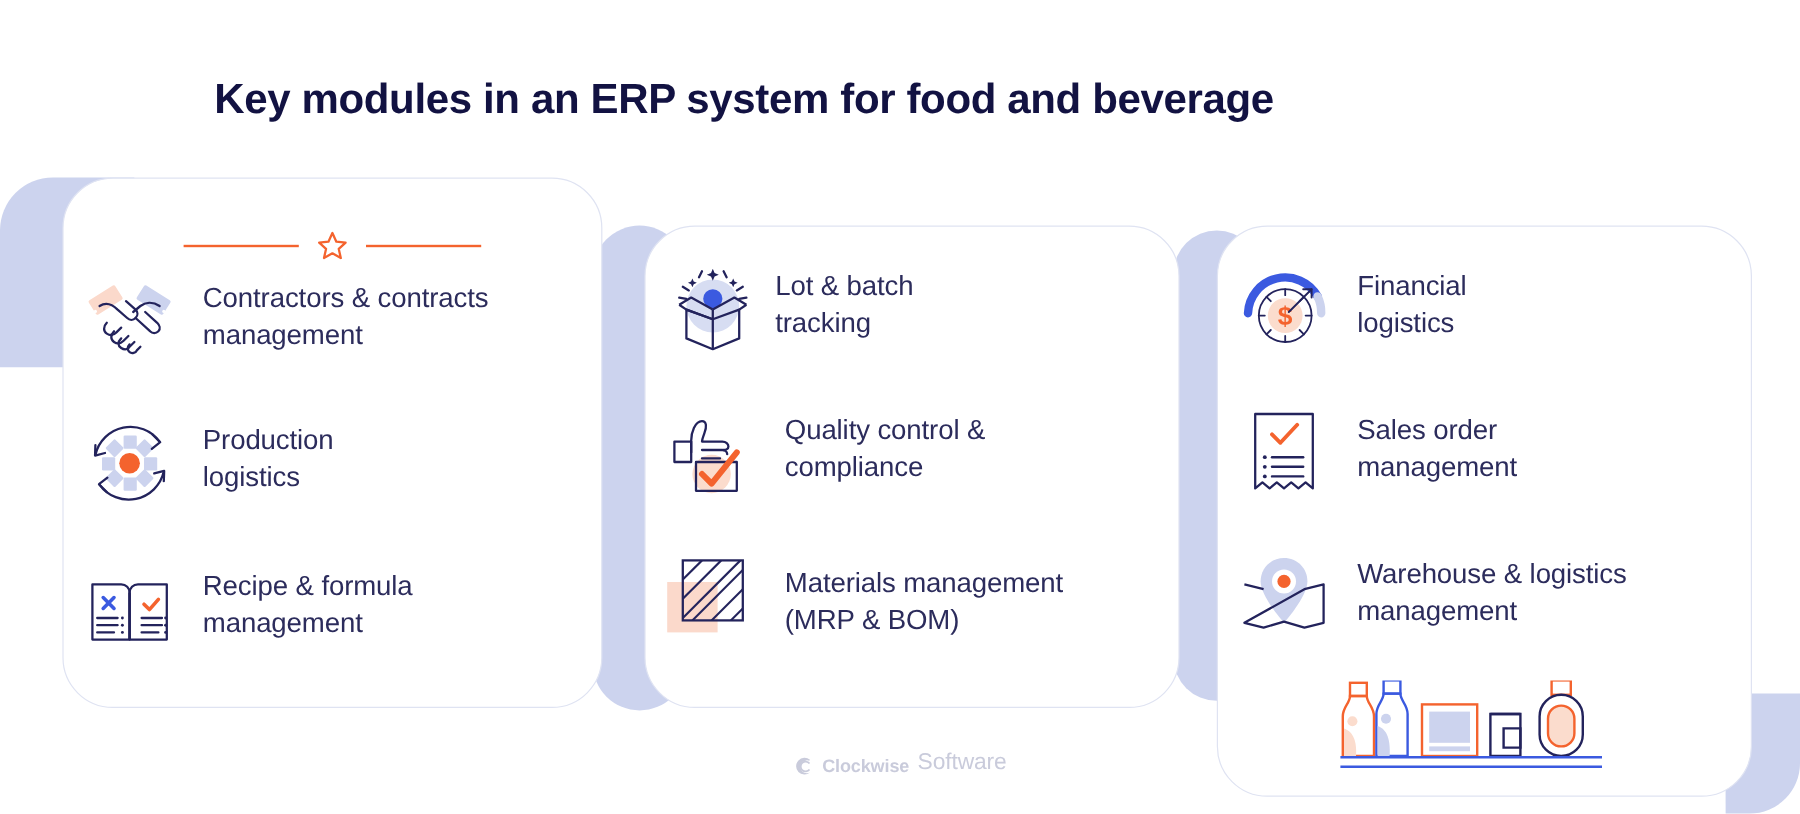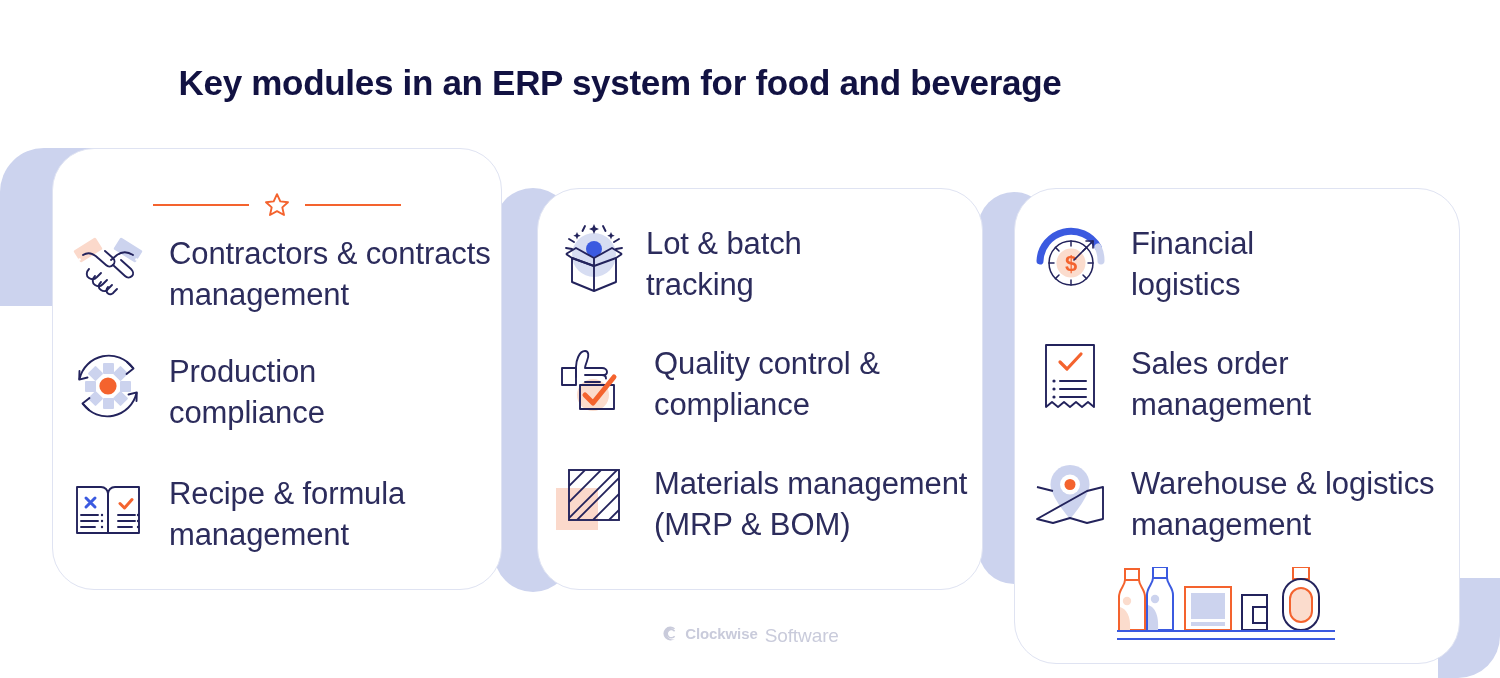--- a/index.html
+++ b/index.html
@@ -49,21 +49,21 @@
   }
   .divider .rule{width:96px;height:2px;background:#f4632e;}
 
   
   .row{
     position:absolute;
     display:flex;align-items:flex-start;gap:20px;
   }
   .row .ico{flex:0 0 auto;width:82px;height:82px;display:block;}
   .row .label{
-    font-size:31px;line-height:1.33;
+    font-size:23px;line-height:1.33;
     color:#2c2c5c;
     font-weight:300;
     letter-spacing:-0.1px;
     padding-top:6px;
     white-space:pre-line;
   }
 
   
   #c1r1{left:14px;top:78px;}
   #c1r2{left:14px;top:196px;}
@@ -76,21 +76,21 @@
   #c3r1{left:14px;top:28px;}
   #c3r2{left:14px;top:148px;}
   #c3r3{left:14px;top:268px;}
 
   
   .bottles{position:absolute;left:100px;top:378px;width:230px;height:78px;}
 
   
   .footer{
     position:absolute;left:0;top:625px;width:1500px;
-    display:flex;align-items:flex-start;justify-content:center;gap:7px;
+    display:flex;align-items:flex-end;justify-content:center;gap:7px;
   }
   .footer .brand{font-size:15px;font-weight:bold;color:#c9cbdb;letter-spacing:-0.1px;}
   .footer .sub{font-size:19px;font-weight:300;color:#c9cbdb;letter-spacing:-0.1px;}
 </style>
 </head>
 <body>
 
 <div class="stage">
 
   <div class="title">Key modules in an ERP system for food and beverage</div>
@@ -146,21 +146,21 @@
         <g fill="none" stroke="#23235c" stroke-width="1.9" stroke-linecap="round">
           <path d="M12.5 34 A30 30 0 0 1 66 23"></path>
           <path d="M69.5 48 A30 30 0 0 1 16 59"></path>
         </g>
         <path d="M12.5 26 L12.2 34.6 L20.5 32.5" fill="none" stroke="#23235c" stroke-width="1.9" stroke-linecap="round" stroke-linejoin="round"></path>
         <path d="M69.5 56 L69.8 47.4 L61.5 49.5" fill="none" stroke="#23235c" stroke-width="1.9" stroke-linecap="round" stroke-linejoin="round"></path>
         <path d="M60 17 L66.5 23.5 L59.5 29" fill="none" stroke="#23235c" stroke-width="1.9" stroke-linecap="round" stroke-linejoin="round"></path>
         <path d="M22 65 L15.5 58.5 L22.5 53" fill="none" stroke="#23235c" stroke-width="1.9" stroke-linecap="round" stroke-linejoin="round"></path>
       </svg>
       <div class="label">Production
-compliance</div>
+logistics</div>
     </div>
 
     <div class="row" id="c1r3">
       <svg class="ico" viewBox="0 0 82 82">
         <g fill="none" stroke="#23235c" stroke-width="1.9" stroke-linejoin="round">
           <path d="M10 20 H34 C38 20 41 23 41 27 V66 H10 Z"></path>
           <path d="M72 20 H48 C44 20 41 23 41 27 V66 H72 Z"></path>
           <path d="M41 27 V66"></path>
         </g>
         <path d="M19 31 L28 40 M28 31 L19 40" stroke="#3b5ae0" stroke-width="3" stroke-linecap="round"></path>

